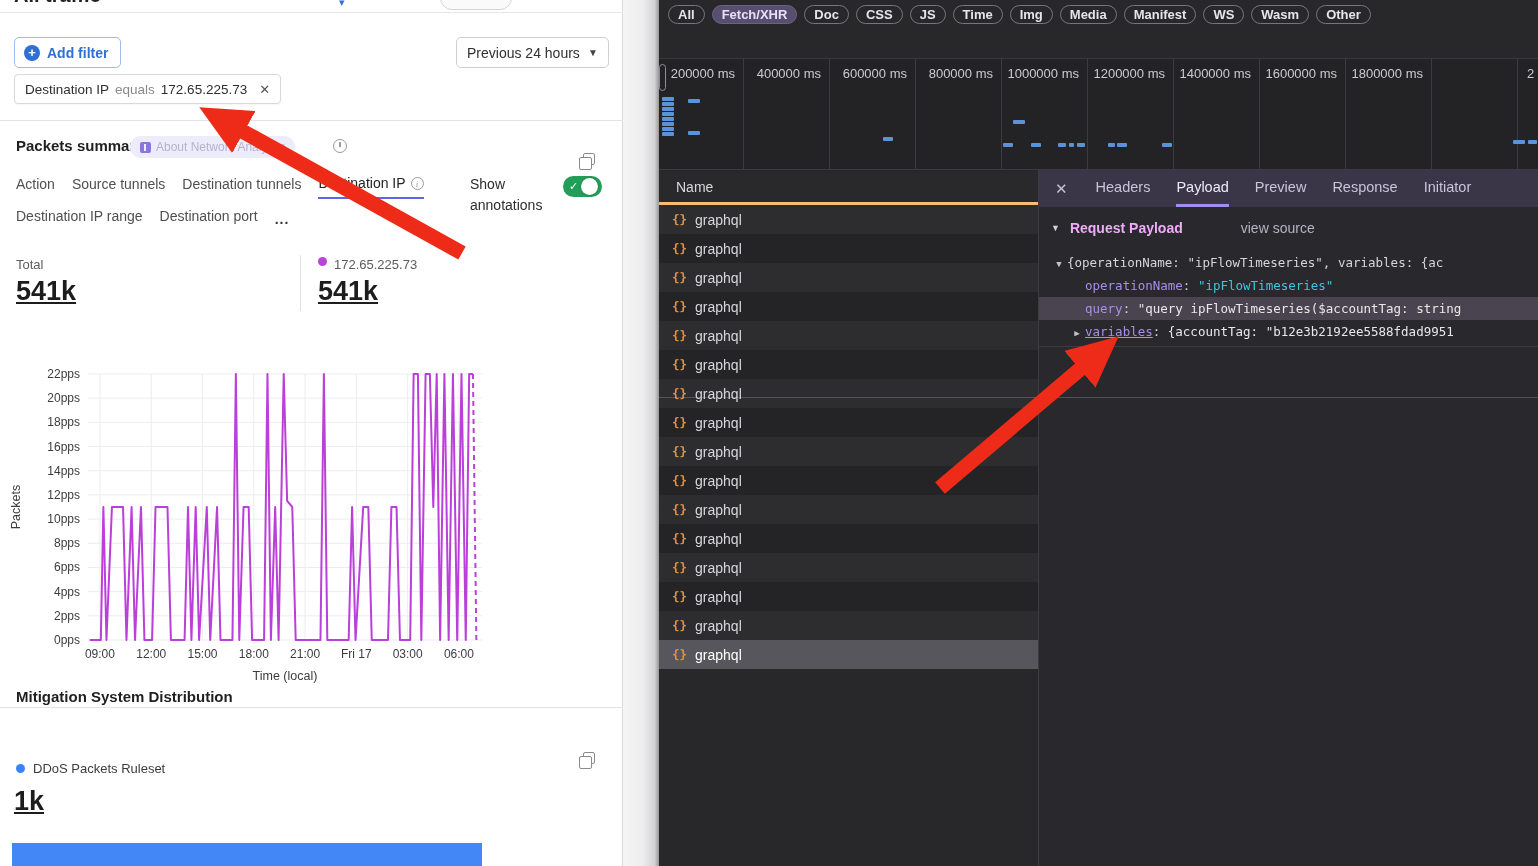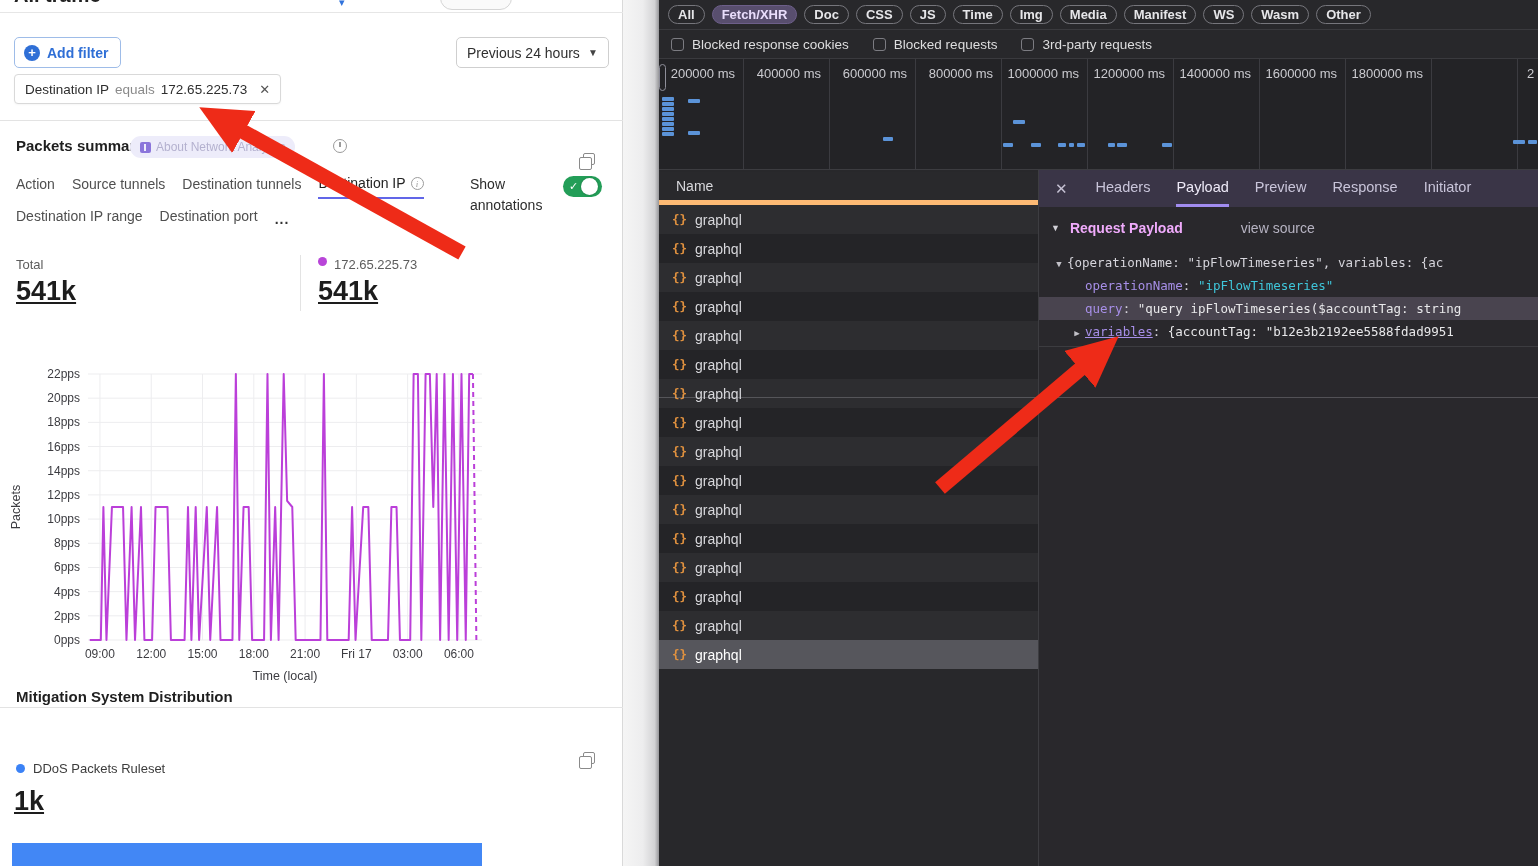--- a/index.html
+++ b/index.html
@@ -79,21 +79,21 @@
 
   #timeline { left:0; top:58px; width:879px; height:112px; background:#232326; border-top:1px solid #3a3a3e;
     border-bottom:1px solid #3c3c40; overflow:hidden; }
   .tl-grid { position:absolute; top:0; width:1px; height:112px; background:#3b3b40; }
   .tl-label { position:absolute; top:7px; font-size:13px; color:#cbcbd0; text-align:right; width:74px; }
   .tl-label2 { position:absolute; top:7px; font-size:13px; color:#cbcbd0; }
   .tl-mark { position:absolute; height:4px; border-radius:1px; background:#5b93d8; }
   .tl-handle { position:absolute; left:0; top:5px; width:7px; height:27px; border:1.5px solid #8f8f9a; border-radius:4px; }
 
   #name-panel { left:0; top:170px; width:379px; height:696px; background:#28282b; }
-  #name-head { position:absolute; left:0; top:2px; width:379px; height:33px; background:#29292c; border-bottom:5px solid #fdba74;
+  #name-head { position:absolute; left:0; top:2px; width:379px; height:33px; background:#29292c; border-bottom:3px solid #fdba74;
     display:flex; align-items:center; padding-left:17px; font-size:14px; color:#d8d8dc; }
   .req-row { position:absolute; left:0; width:379px; height:29px; display:flex; align-items:center; gap:8px; padding-left:13px;
     cursor:pointer; }
   .req-row .jicon { font-family:"DejaVu Sans Mono",monospace; color:#e0913f; font-weight:bold; font-size:12.5px; }
   .req-row .rname { font-size:14px; color:#d8d8dc; }
   .req-row.r-even { background:#2d2d30; } .req-row.r-odd { background:#242427; }
   .req-row.r-sel { background:#56565c; } .req-row.r-sel .rname { color:#fff; }
 
   #detail-panel { left:379px; top:170px; width:500px; height:696px; background:#29282c; border-left:1px solid #3d3d41; }
   #detail-tabs { position:absolute; left:0; top:0; width:500px; height:37px; background:#3a3547; display:flex; align-items:center;
@@ -261,34 +261,20 @@
         <span class="chip">CSS</span>
         <span class="chip">JS</span>
         <span class="chip">Time</span>
         <span class="chip">Img</span>
         <span class="chip">Media</span>
         <span class="chip">Manifest</span>
         <span class="chip">WS</span>
         <span class="chip">Wasm</span>
         <span class="chip">Other</span>
       </div>
-    <div id="checks-row" class="abs">
-        <label class="check">
-          <span class="checkbox"></span>
-          <span>Blocked response cookies</span>
-        </label>
-        <label class="check">
-          <span class="checkbox"></span>
-          <span>Blocked requests</span>
-        </label>
-        <label class="check">
-          <span class="checkbox"></span>
-          <span>3rd-party requests</span>
-        </label>
-      </div>
 
     <div id="timeline" class="abs">
       <div class="tl-handle"></div>
     <div class="tl-grid" style="left: 84px;"></div>
         <div class="tl-label" style="left: 2px;">200000 ms</div>
         <div class="tl-grid" style="left: 170px;"></div>
         <div class="tl-label" style="left: 88px;">400000 ms</div>
         <div class="tl-grid" style="left: 256px;"></div>
         <div class="tl-label" style="left: 174px;">600000 ms</div>
         <div class="tl-grid" style="left: 342px;"></div>

